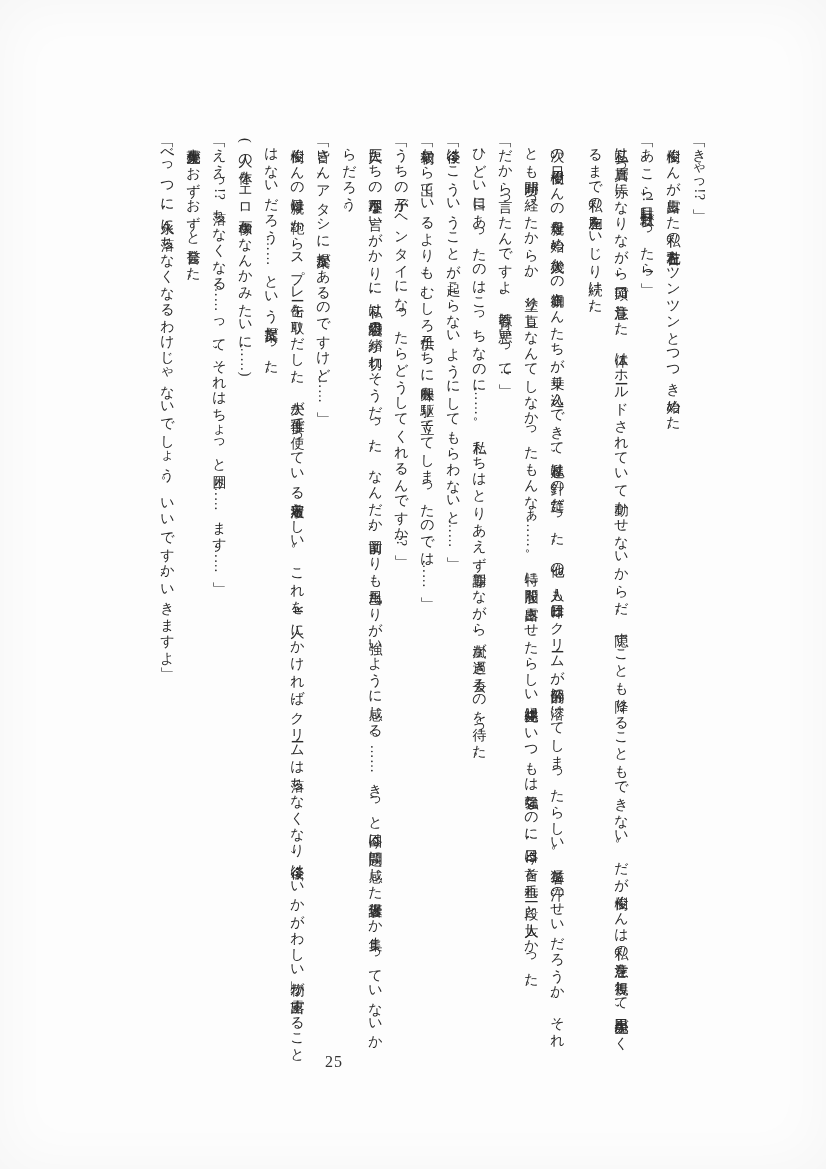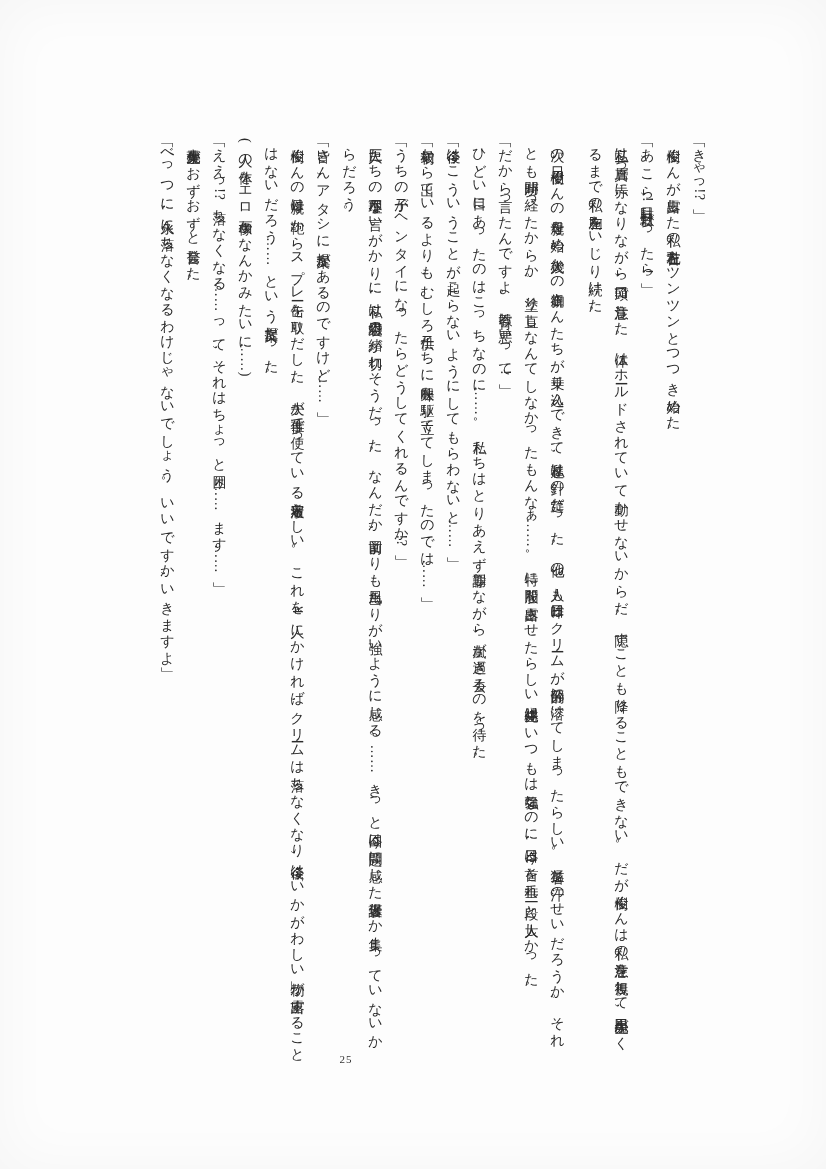--- a/index.html
+++ b/index.html
@@ -43,23 +43,22 @@
   .vtext p.scene-break {
     margin-right: 12px;
   }
   .page-number {
     position: absolute;
     top: 1053px;
     left: 0;
     width: 668px;
     text-align: center;
     color: #333333;
-    font-size: 11px;
+    font-size: 16px;
     letter-spacing: 1px;
-    margin-left: 12px;
   }
 </style>
 </head>
 <body>
 
 <div class="scan-page">
 
   <div class="vtext">
     <p>「きゃっ!?」</p>
     <p>俊樹くんが露出した私の左乳首をツンツンとつつき始めた。</p>

